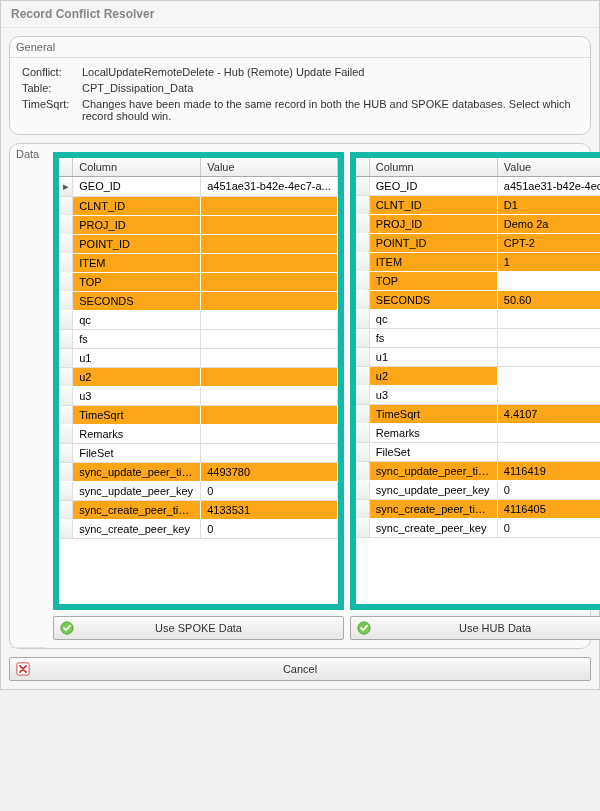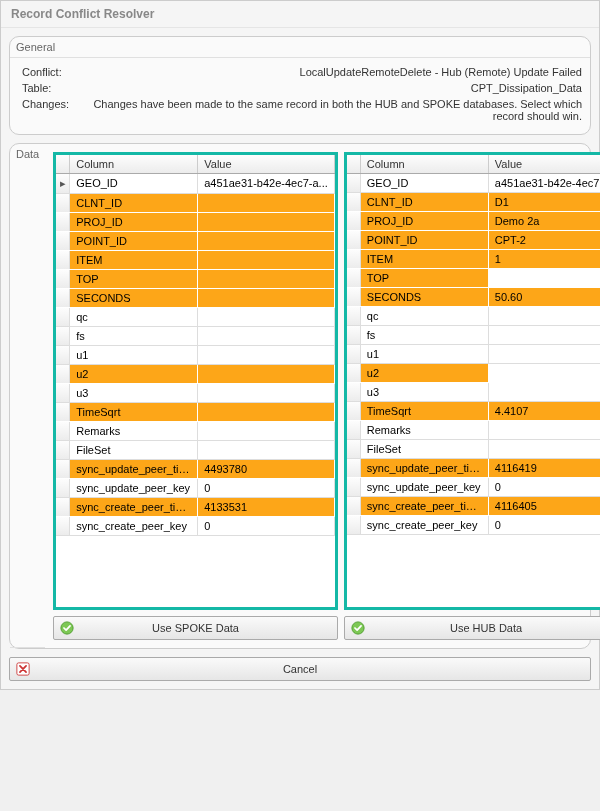--- a/index.html
+++ b/index.html
@@ -52,21 +52,20 @@
   .general-row {
     display: flex;
     margin-bottom: 4px;
   }
   .general-label {
     width: 60px;
     flex: none;
   }
   .general-value {
     flex: 1;
-    text-align: right;
   }
   .data-fieldset {
     flex: 1;
     display: flex;
     flex-direction: row;
   }
   .data-body {
     flex: 1;
     display: flex;
     flex-direction: column;
@@ -75,21 +74,21 @@
   }
   .grids {
     flex: 1;
     display: flex;
     gap: 6px;
   }
   .grid-container {
     flex: 1;
     display: flex;
     flex-direction: column;
-    border: 3px solid #14b8a6;
+    border: 6px solid #14b8a6;
     background: #a3a3a3;
   }
   .grid-header {
     display: flex;
     background: linear-gradient(#fdfdfd, #ececec);
     border-bottom: 1px solid #aaa;
   }
   .grid-header .hcell {
     padding: 3px 6px;
     font-size: 11px;
@@ -184,21 +183,21 @@
       <div class="general-body">
         <div class="general-row">
           <div class="general-label">Conflict:</div>
           <div class="general-value">LocalUpdateRemoteDelete - Hub (Remote) Update Failed</div>
         </div>
         <div class="general-row">
           <div class="general-label">Table:</div>
           <div class="general-value">CPT_Dissipation_Data</div>
         </div>
         <div class="general-row">
-          <div class="general-label">Changes:</div>
+          <div class="general-label">TimeSqrt:</div>
           <div class="general-value">Changes have been made to the same record in both the HUB and SPOKE databases. Select which record should win.</div>
         </div>
       </div>
     </div>
 
     <div class="fieldset data-fieldset">
       <div class="fieldset-legend">Data</div>
       <div class="data-body">
         <div class="grids">
 

